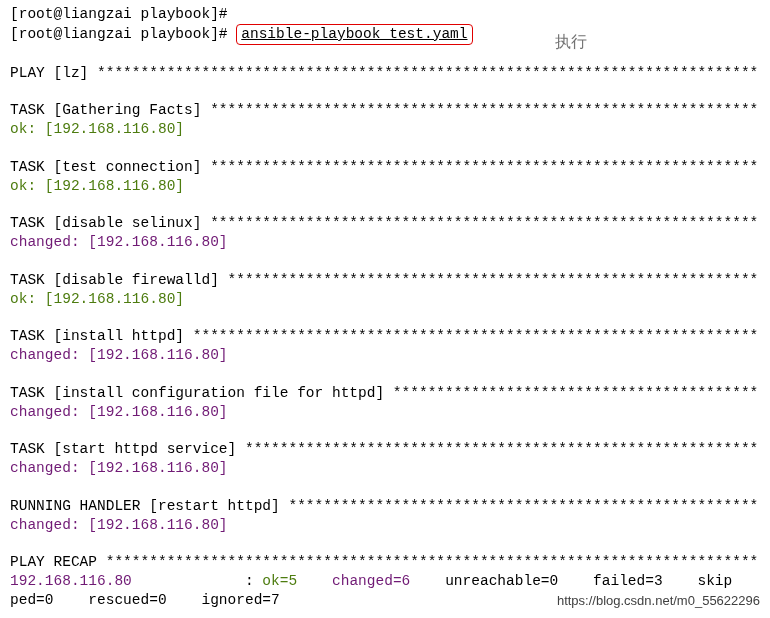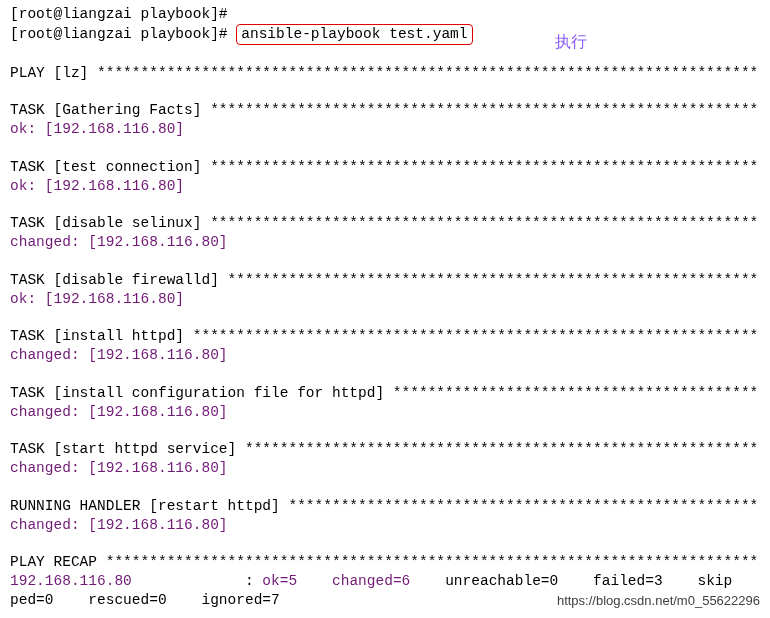--- a/index.html
+++ b/index.html
@@ -11,30 +11,31 @@
       line-height: 1.3;
       color: #000000;
       width: 770px;
       box-sizing: border-box;
       position: relative;
     }
     .line {
       white-space: pre;
       overflow: hidden;
     }
-    .green { color: #701a75; }
+    .green { color: #4d7c0f; }
     .yellow { color: #701a75; }
     .red-box {
       border: 1.5px solid #e00000;
       border-radius: 4px;
       padding: 0 4px;
       display: inline-block;
+      text-decoration: underline;
     }
     .red-annotation {
-      color: #8b5cf6;
+      color: #737373;
       font-family: sans-serif;
       font-size: 16px;
       position: absolute;
       left: 555px;
       top: 32px;
     }
     .watermark {
       position: absolute;
       bottom: 5px;
       right: 10px;

